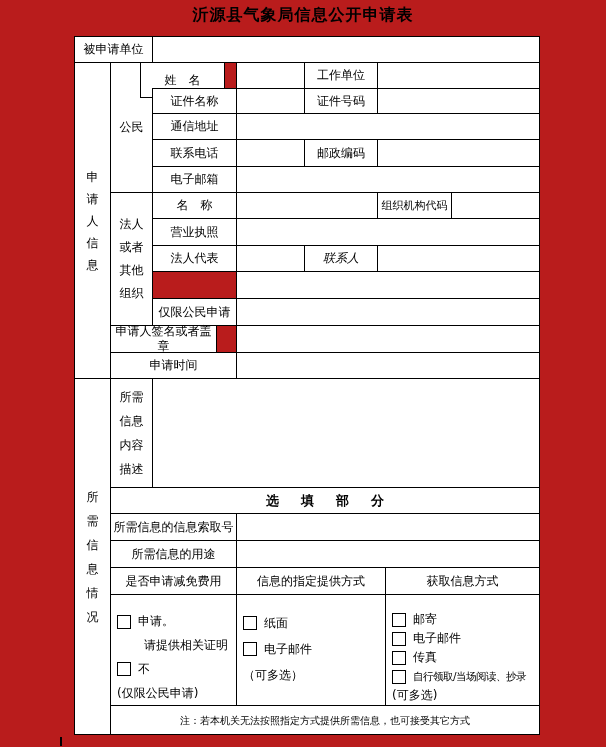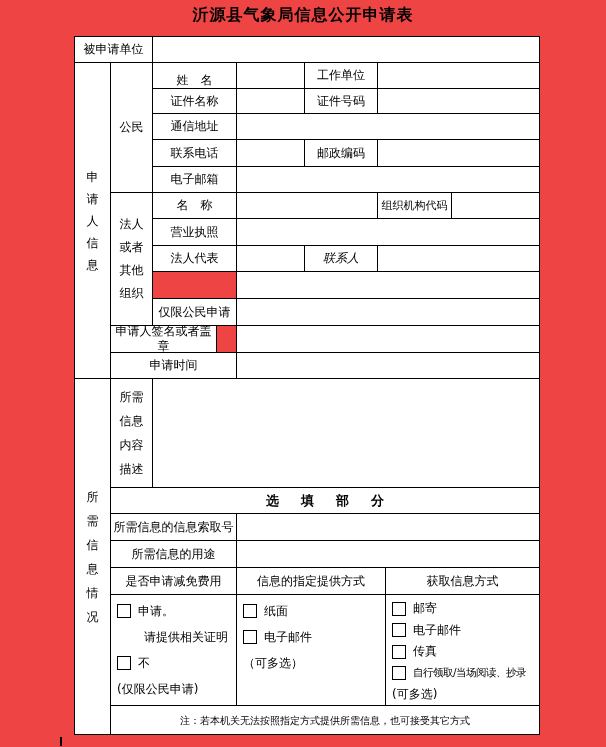--- a/index.html
+++ b/index.html
@@ -1,36 +1,36 @@
 <!DOCTYPE html>
 <html><head>
 <meta charset="utf-8">
 <style>
   html,body { margin:0; padding:0; background:#ffffff; }
   #page {
-    position:relative; width:606px; height:747px; background:#ef4444;
+    position:relative; width:606px; height:747px; background:#b91c1c;
     font-family:"DejaVu Sans", sans-serif; color:#000;
   }
   #form-title {
     position:absolute; left:0; top:5px; width:606px; height:22px;
     text-align:center; font-size:16px; font-weight:bold; letter-spacing:1px;
   }
   .cell {
     position:absolute; box-sizing:border-box; border:1px solid #000;
     display:flex; align-items:center; justify-content:center;
     font-size:12px; text-align:center; line-height:15px; background:#fff;
   }
   .vtext { white-space:pre-line; }
   .lh22 { line-height:22px; }
   .lh23 { line-height:23px; }
   .lh24 { line-height:24px; }
   .fs11 { font-size:11px; }
   .opts {
     flex-direction:column; align-items:flex-start; justify-content:flex-start;
-    padding:3px 2px 0 6px; text-align:left;
+    padding:15px 2px 0 6px; text-align:left;
   }
   .opt { display:flex; align-items:center; height:26px; }
   .opt.indent { padding-left:27px;justify-content:center; }
   .cb {
     width:12px; height:12px; border:1px solid #000; background:#fff;
     display:inline-block; margin-right:7px; flex:0 0 auto;
   }
   .optional-hdr {
     font-weight:bold; letter-spacing:22px; padding-left:22px; font-size:13px;
   }
@@ -60,21 +60,21 @@
 信
 息
 情
 况</div>
   <div class="cell" style="left:110px;top:62px;width:43px;height:131px;">公民</div>
   <div class="cell vtext lh23" style="left:110px;top:192px;width:43px;height:134px;">法人
 或者
 其他
 组织</div>
 
-  <div class="cell" style="left:152px;top:62px;width:85px;height:36px;">姓　名</div>
+  <div class="cell" style="left:140px;top:62px;width:85px;height:36px;">姓　名</div>
   <div class="cell" style="left:236px;top:62px;width:69px;height:27px;"></div>
   <div class="cell" style="left:304px;top:62px;width:74px;height:27px;">工作单位</div>
   <div class="cell" style="left:377px;top:62px;width:163px;height:27px;"></div>
 
   <div class="cell" style="left:152px;top:88px;width:85px;height:26px;">证件名称</div>
   <div class="cell" style="left:236px;top:88px;width:69px;height:26px;"></div>
   <div class="cell" style="left:304px;top:88px;width:74px;height:26px;">证件号码</div>
   <div class="cell" style="left:377px;top:88px;width:163px;height:26px;"></div>
 
   <div class="cell" style="left:152px;top:113px;width:85px;height:27px;">通信地址</div>

